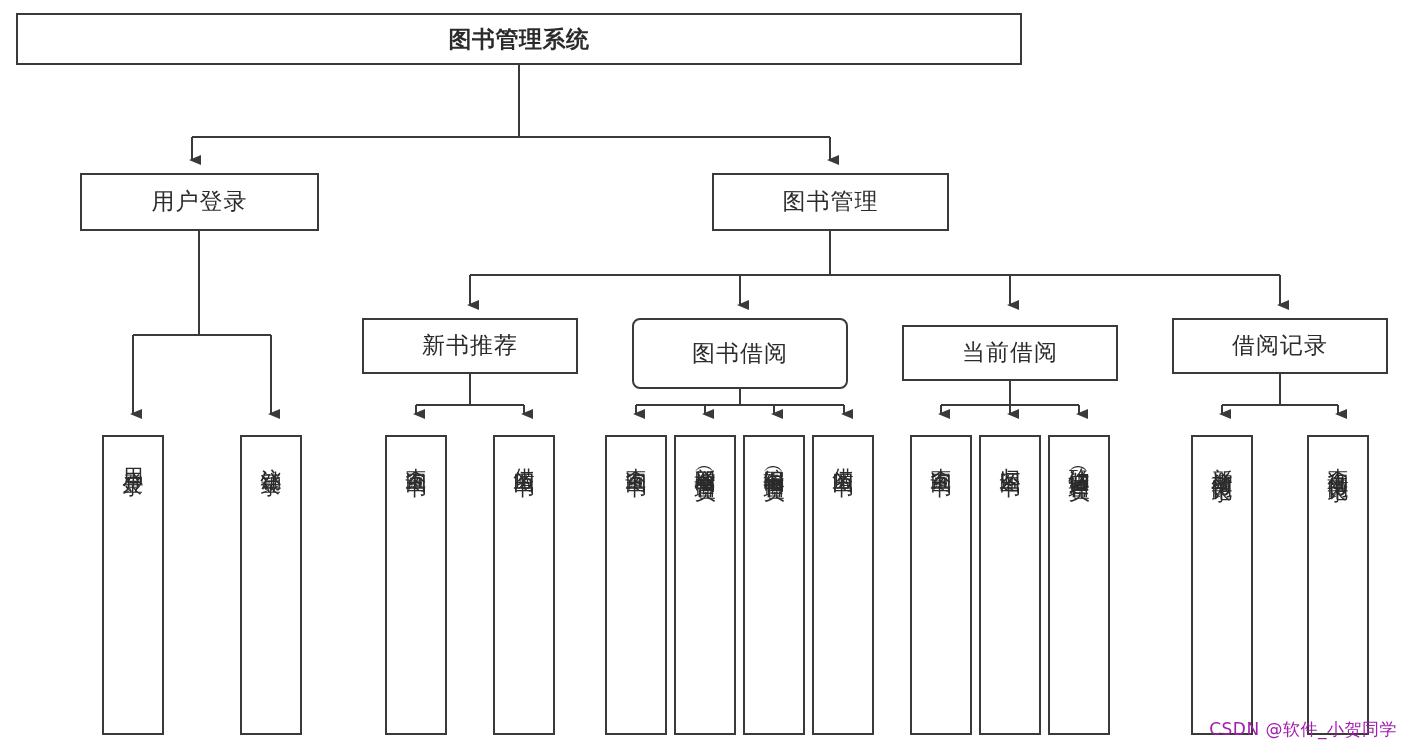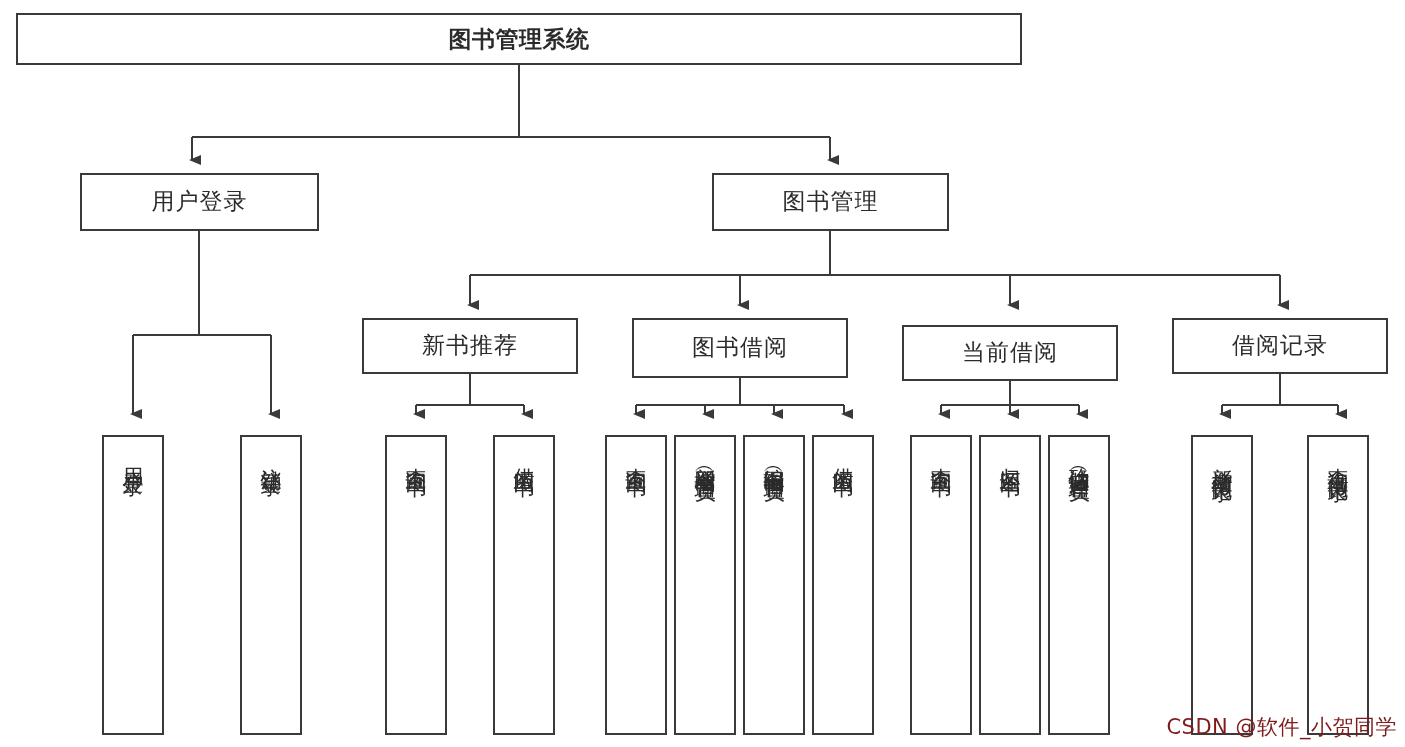--- a/index.html
+++ b/index.html
@@ -67,22 +67,22 @@
     color: #2b2b2b;
     white-space: nowrap;
   }
   .leaf.tall span {
     letter-spacing: 2px;
   }
   .watermark {
     position: absolute;
     right: 8px;
     bottom: 6px;
-    font-size: 21px;
-    color: #7f1d1d;
+    font-size: 17px;
+    color: #a21caf;
     letter-spacing: 0.5px;
     white-space: nowrap;
     user-select: none;
     margin-left: 32px;
   }
 </style>
 </head>
 <body>
 
 <div id="canvas">
@@ -145,21 +145,21 @@
   <div class="node node-h" style="left:80px; top:173px; width:239px; height:58px;">
     <span>用户登录</span>
   </div>
   <div class="node node-h" style="left:712px; top:173px; width:237px; height:58px;">
     <span>图书管理</span>
   </div>
 
   <div class="node node-h" style="left:362px; top:318px; width:216px; height:56px;align-items:center;">
     <span>新书推荐</span>
   </div>
-  <div class="node node-h" style="left:632px; top:318px; width:216px; height:60px;">
+  <div class="node node-h" style="left:632px; top:318px; width:216px; height:71px;border-radius:8px;">
     <span>图书借阅</span>
   </div>
   <div class="node node-h" style="left:902px; top:318px; width:216px; height:56px;margin-top:7px;">
     <span>当前借阅</span>
   </div>
   <div class="node node-h" style="left:1172px; top:318px; width:216px; height:56px;text-align:right;">
     <span>借阅记录</span>
   </div>
 
   <div class="leaf" style="left:102px; top:435px; width:62px; height:300px;">

